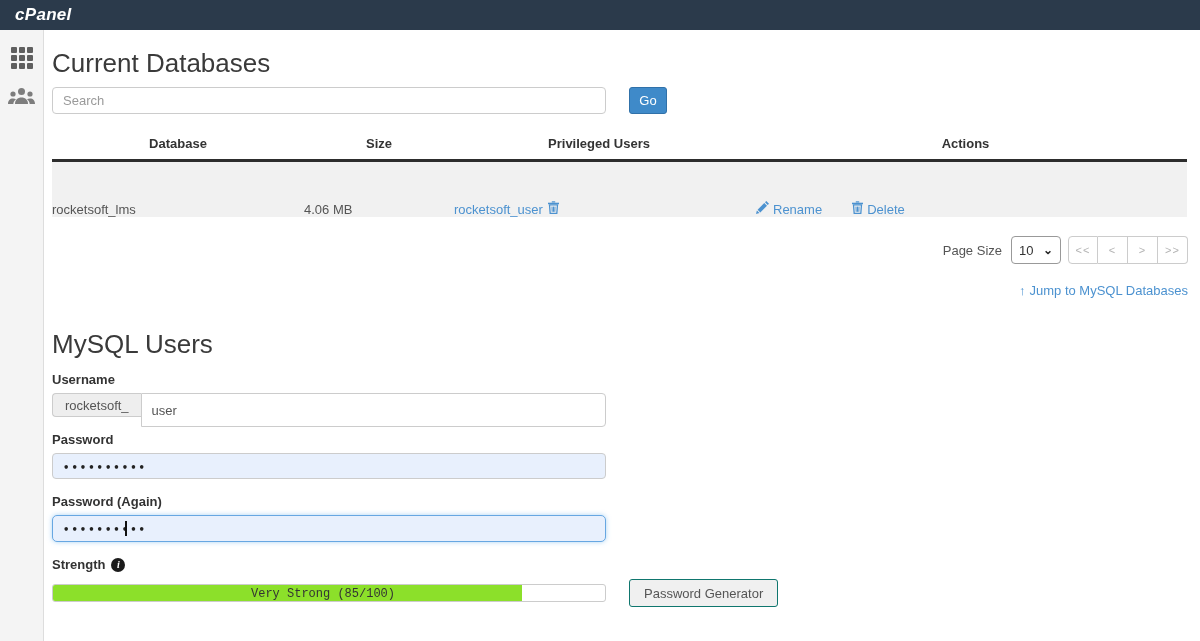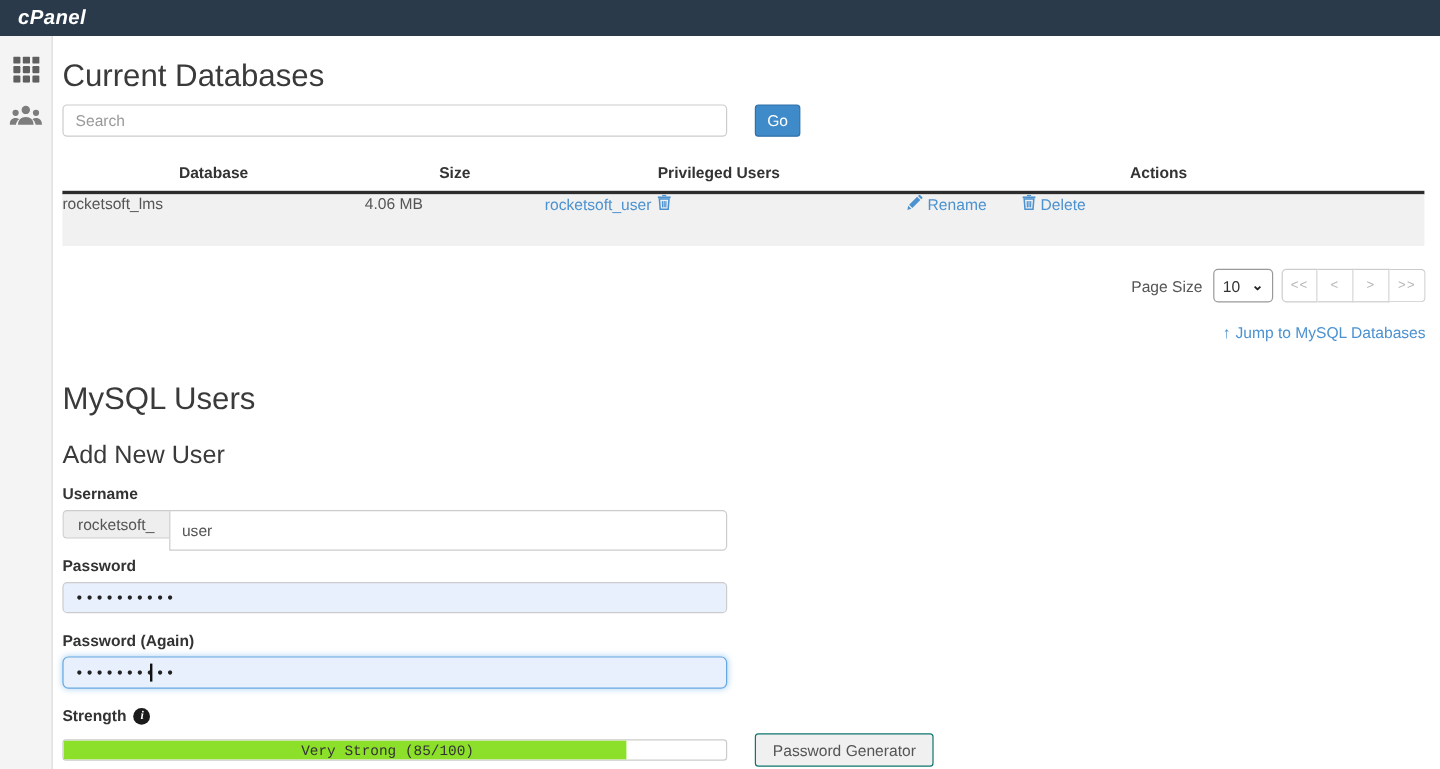--- a/index.html
+++ b/index.html
@@ -26,21 +26,21 @@
   .search-row { display:flex; margin-top:8px; align-items:center; }
   .search-input { width:554px; height:27px; border:1px solid #ccc; border-radius:4px; padding:0 10px; font-size:13px; color:#333; font-family:"Liberation Sans",sans-serif; }
   .search-input::placeholder { color:#9a9a9a; }
   .btn-go { margin-left:23px; width:38px; height:27px; background:#3f8ac9; border:1px solid #3071a9; border-radius:3px; color:#fff; font-size:13px; cursor:pointer; }
 
   
   .db-table { margin-top:16px; width:1135px; }
   .tr { display:flex; }
   .th-row { border-bottom:3px solid #2d2d2d;text-align:center; }
   .th { font-size:13px; font-weight:700; color:#333; padding:6px 0 8px 0; }
-  .data-row { background:#f1f1f1; height:43px; align-items:flex-start; }
+  .data-row { background:#f1f1f1; height:55px; align-items:flex-end; }
   .td { font-size:13px; color:#555; }
   .col-db { width:252px; padding-left:0; }
   .col-size { width:150px; }
   .col-priv { width:290px; }
   .col-act { flex:1; }
   .act-pad { padding-left:12px; display:flex; gap:30px; }
   a.blue-link { color:#4c92d0; text-decoration:none; font-size:13px; display:inline-flex; align-items:center; gap:4px; cursor:pointer; }
   .trash-inline { margin-left:1px; }
 
   
@@ -185,21 +185,20 @@
       </div>
 
       <div class="jump-row">
         <a class="blue-link">
           <span>↑</span>
           <span>Jump to MySQL Databases</span>
         </a>
       </div>
 
       <h1 class="section-title title-mysql">MySQL Users</h1>
-      <h2 class="sub-title">Add New User</h2>
 
       <div class="field-label label-first">Username</div>
       <div class="input-group">
         <span class="input-addon">rocketsoft_</span>
         <input class="input-main" type="text" value="user" style="">
       </div>
 
       <div class="field-label">Password</div>
       <div class="pw-wrap">
         <input class="pw-input" type="text" value="••••••••••" style="">

